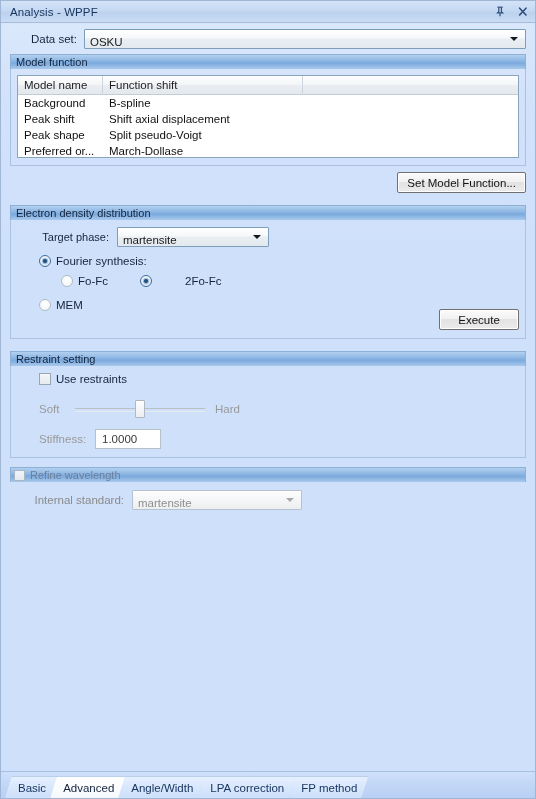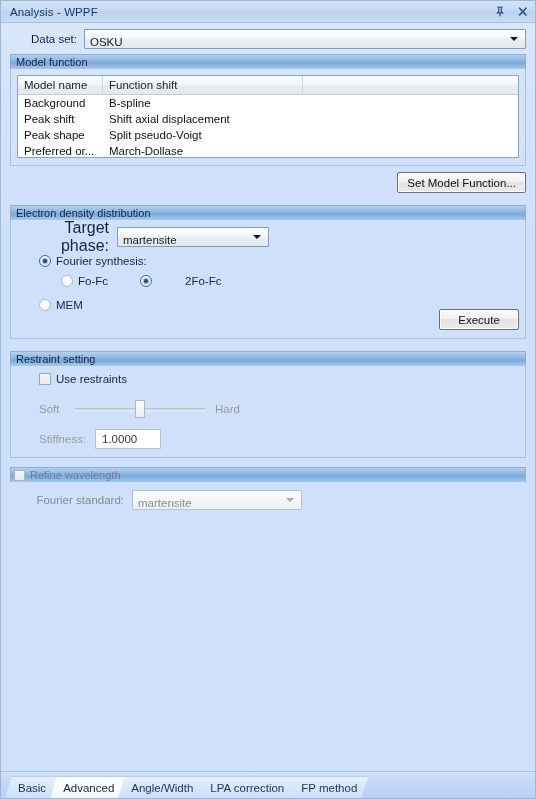--- a/index.html
+++ b/index.html
@@ -223,21 +223,21 @@
   .field-row {
     display: flex;
     align-items: center;
     height: 21px;
     margin-bottom: 5px;
   }
   .field-label {
     width: 92px;
     text-align: right;
     padding-right: 8px;
-    font-size: 16px;
+    font-size: 11px;
     color: #14243d;
   }
   #targetphase-combo { width: 152px; }
 
   
   .radio-row {
     display: flex;
     align-items: center;
     height: 18px;
   }
@@ -582,21 +582,21 @@
     </div>
   </div>
 
   <div class="group" id="refine-wrap">
     <div class="group-header has-check disabled" id="refine-header">
       <i class="hdr-check"></i>
       <span>Refine wavelength</span>
     </div>
     <div id="refine-body">
       <div id="intstd-row">
-        <span id="intstd-label">Fourier standard:</span>
+        <span id="intstd-label">Internal standard:</span>
         <div class="combo disabled" id="intstd-combo">
           <span class="combo-val">martensite</span>
           <span class="combo-arrow">
               <i class="arrow-tri"></i>
             </span>
         </div>
       </div>
     </div>
   </div>
 

